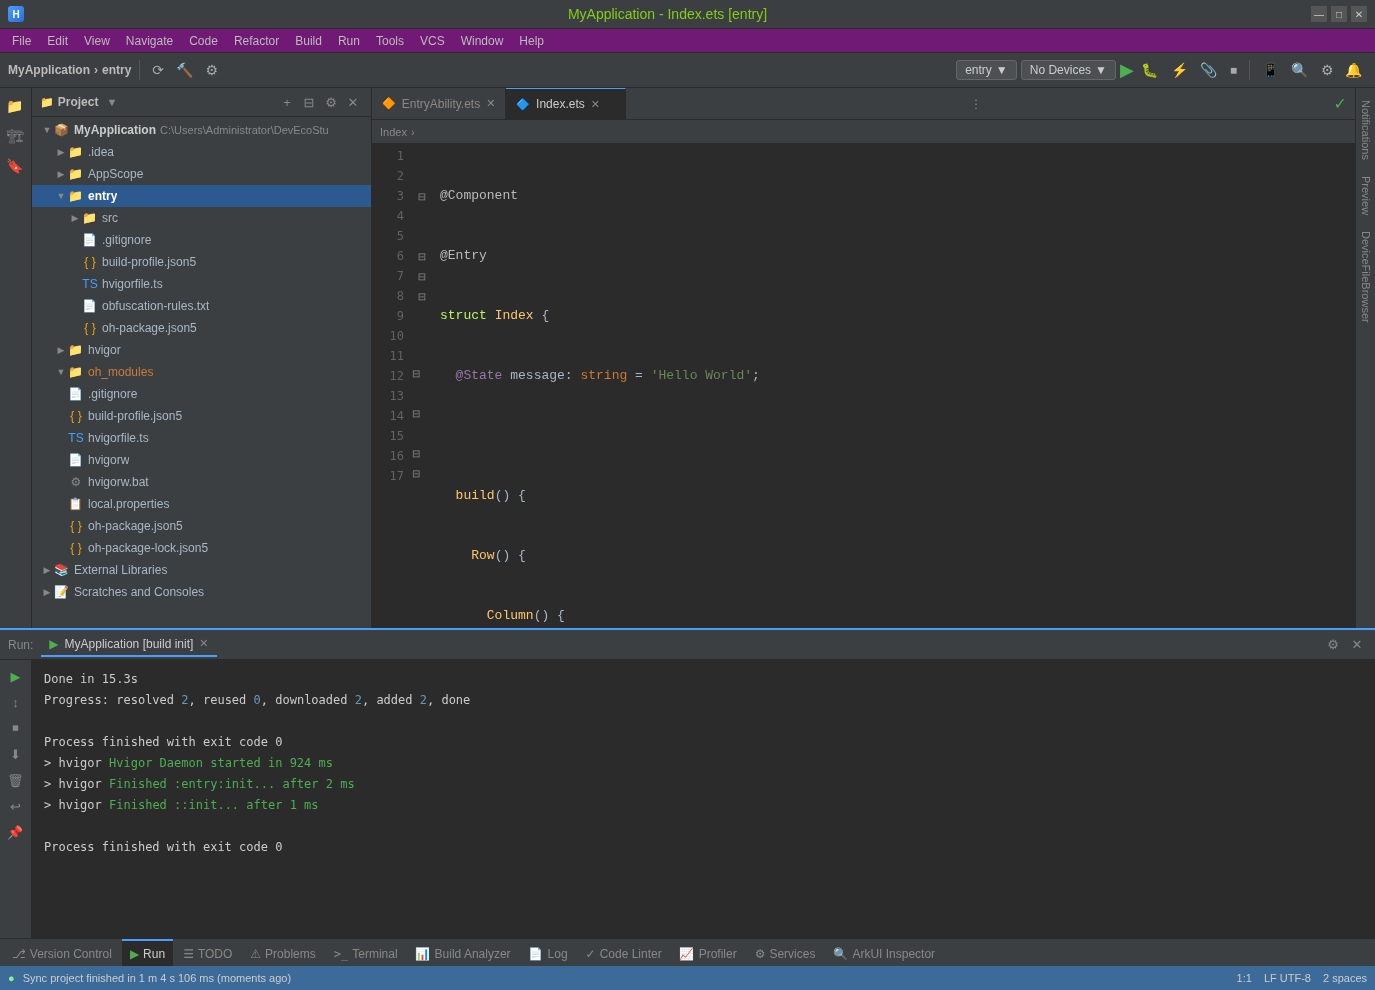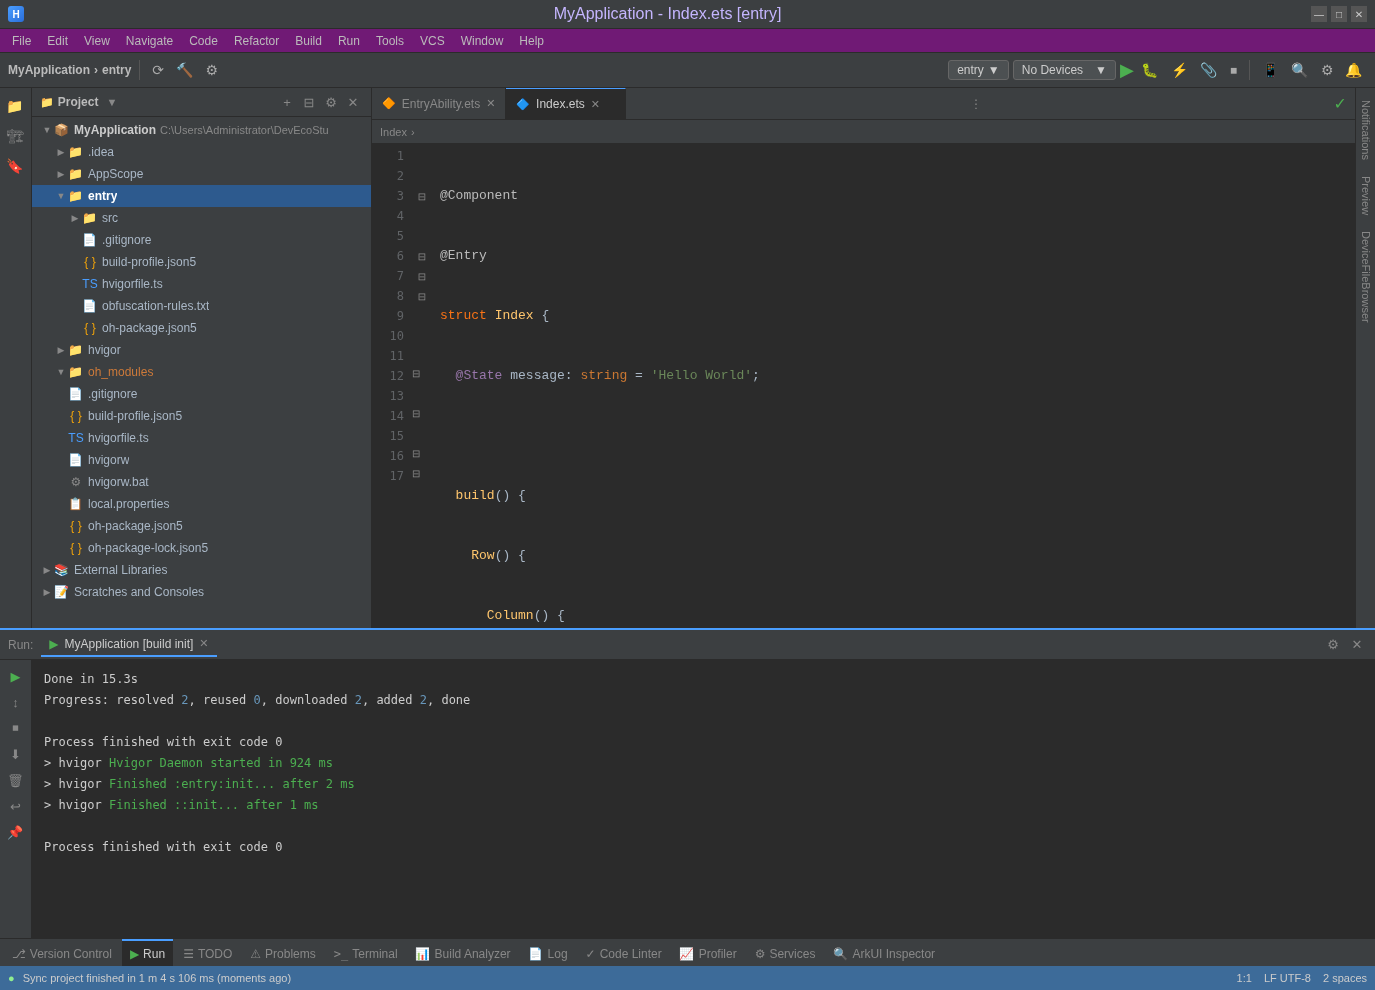--- a/index.html
+++ b/index.html
@@ -24,22 +24,22 @@
       padding: 0 8px;
       justify-content: space-between;
       flex-shrink: 0;
     }
     .title-bar-left {
       display: flex;
       align-items: center;
       gap: 8px;
     }
     .title-bar-center {
-      color: #c4b5fd;
-      font-size: 16px;
+      color: #84cc16;
+      font-size: 14px;
       text-align: center;
     }
     .title-bar-right {
       display: flex;
       gap: 4px;
     }
     .title-btn {
       width: 16px;
       height: 16px;
       background: #555;
@@ -137,21 +137,21 @@
     }
     .device-dropdown {
       background: #4c5052;
       border: 1px solid #666;
       border-radius: 3px;
       color: #ccc;
       padding: 2px 8px;
       font-size: 12px;
       display: flex;
       align-items: center;
-      gap: 12px;
+      gap: 4px;
       cursor: pointer;
     }
     .run-btn {
       background: none;
       border: none;
       cursor: pointer;
       color: #4caf50;
       font-size: 18px;
       display: flex;
       align-items: center;
@@ -356,21 +356,21 @@
     .code-line {
       height: 20px;
       padding: 0 8px;
       display: flex;
       align-items: center;
     }
 
     
     .kw-decorator { color: #bbb; }
     .kw-type { color: #cc7832; }
-    .kw-struct { color: #f97316; }
+    .kw-struct { color: #bef264; }
     .kw-state { color: #9876aa; }
     .kw-class { color: #ffc66d; }
     .kw-string { color: #6a8759; }
     .kw-func { color: #ffc66d; }
 
     
     .fold-arrow {
       color: #888;
       font-size: 10px;
       cursor: pointer;

